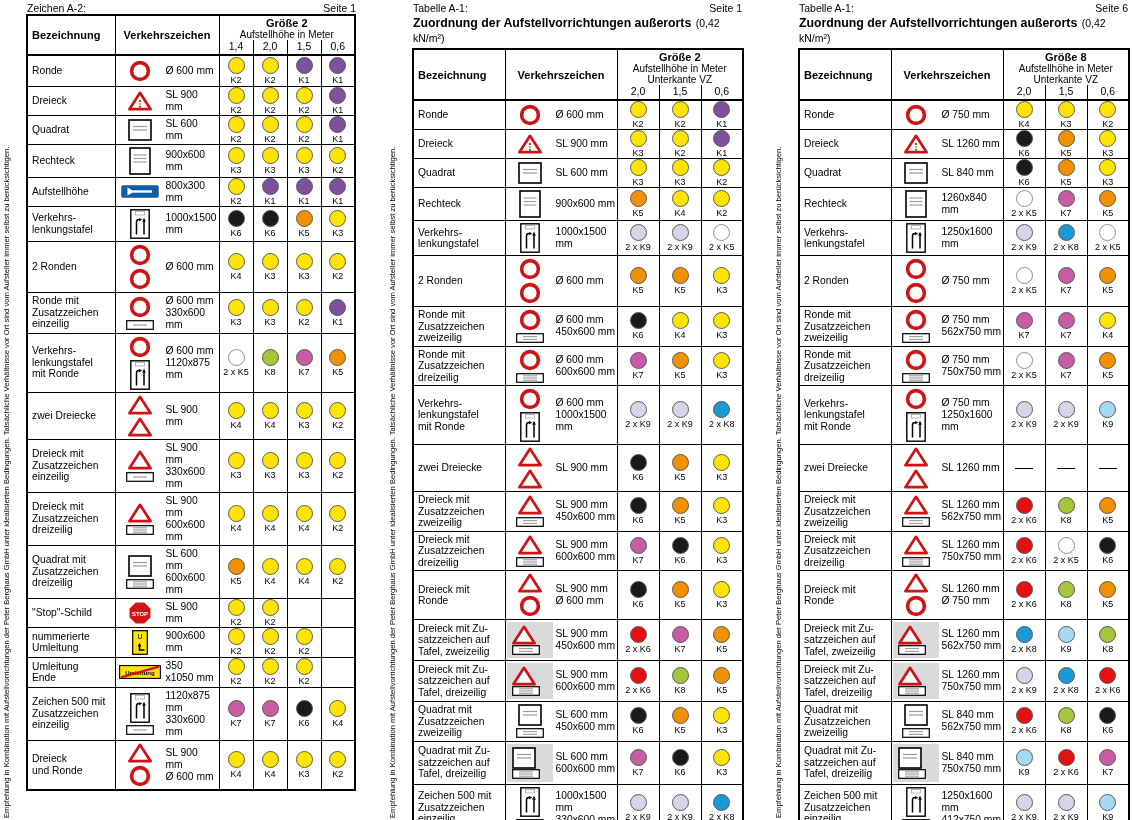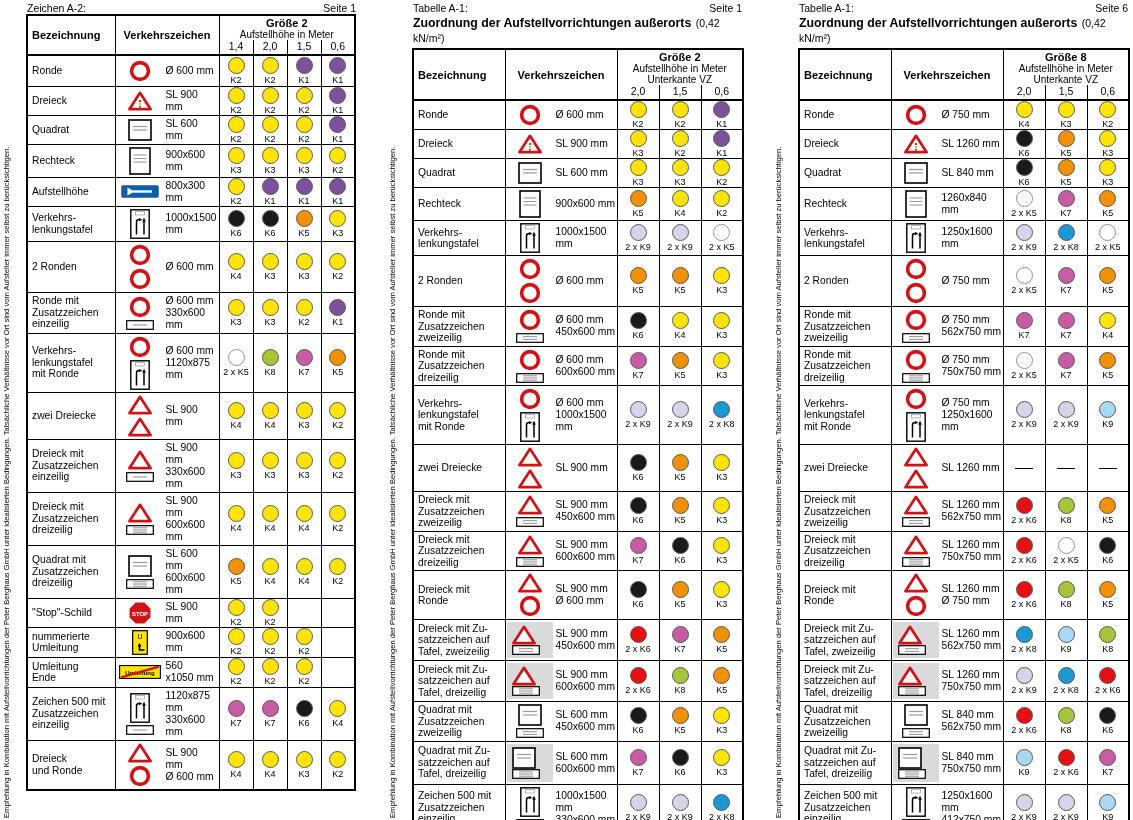--- a/index.html
+++ b/index.html
@@ -726,21 +726,21 @@
               <td class="vz">
                 <div class="vzwrap">
                   <div class="icons">
                     <span class="ic"><svg width="42" height="14" viewBox="0 0 42 14">
                         <rect x="0.6" y="0.6" width="40.8" height="12.8" fill="#FFE400" stroke="#000" stroke-width="1.1"></rect>
                         <text x="21" y="9.8" font-size="6" font-weight="bold" text-anchor="middle" fill="#000" font-family="Liberation Sans,sans-serif">Umleitung</text>
                         <line x1="2" y1="12.3" x2="40" y2="1.7" stroke="#CE1417" stroke-width="2.3"></line>
                       </svg></span>
                   </div>
                   <div class="sizes">
-                    <div>560</div>
+                    <div>350</div>
                     <div>x1050 mm</div>
                   </div>
                 </div>
               </td>
               <td class="val">
                 <div class="kwrap">
                   <div class="kc" style="background:#FFE400;border-color:#5a5a5a"></div>
                   <div class="kl">K2</div>
                 </div>
               </td>

